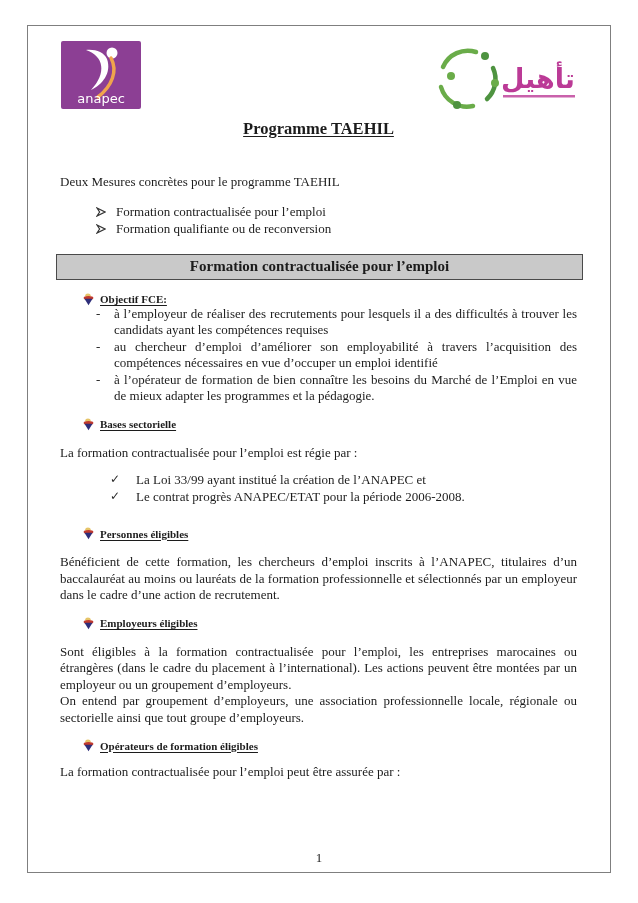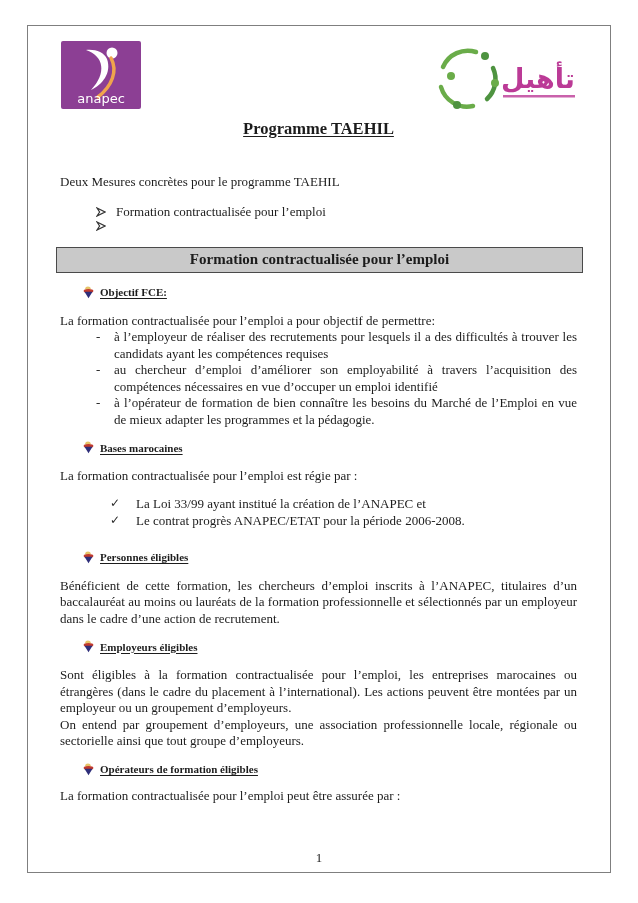--- a/index.html
+++ b/index.html
@@ -101,36 +101,36 @@
       <div class="arrow-item">
         <svg width="10" height="10" viewBox="0 0 10 10">
             <path d="M1 1 L9 5 L1 9 L3.6 5 Z" fill="none" stroke="#333" stroke-width="1.2"></path>
           </svg>
         <span>Formation contractualisée pour l’emploi</span>
       </div>
       <div class="arrow-item">
         <svg width="10" height="10" viewBox="0 0 10 10">
             <path d="M1 1 L9 5 L1 9 L3.6 5 Z" fill="none" stroke="#333" stroke-width="1.2"></path>
           </svg>
+        <span>Formation qualifiante ou de reconversion</span>
       </div>
     </div>
 
     <div class="banner">
       <span>Formation contractualisée pour l’emploi</span>
     </div>
 
     <div class="sec-heading">
       <svg class="hicon" viewBox="0 0 12 14">
         <ellipse cx="5.4" cy="2.6" rx="3" ry="2.1" fill="#e6c468"></ellipse>
         <ellipse cx="6" cy="5.4" rx="5.3" ry="2.1" fill="#c23a2e"></ellipse>
         <path d="M1.6 6.2 L10.4 6.2 L6 13.4 Z" fill="#2e2e7a"></path>
       </svg>
       <span class="htext">Objectif FCE:</span>
     </div>
-    <p class="para">La formation contractualisée pour l’emploi a pour objectif de permettre:</p>
     <div class="dash-list">
       <div class="dash-item">
         <span class="dash">-</span>
         <span>à l’employeur de réaliser des recrutements pour lesquels il a des difficultés à trouver les candidats ayant les compétences requises</span>
       </div>
       <div class="dash-item">
         <span class="dash">-</span>
         <span>au chercheur d’emploi d’améliorer son employabilité à travers l’acquisition des compétences nécessaires en vue d’occuper un emploi identifié</span>
       </div>
       <div class="dash-item">
@@ -138,21 +138,21 @@
         <span>à l’opérateur de formation de bien connaître les besoins du Marché de l’Emploi en vue de mieux adapter les programmes et la pédagogie.</span>
       </div>
     </div>
 
     <div class="sec-heading">
       <svg class="hicon" viewBox="0 0 12 14">
         <ellipse cx="5.4" cy="2.6" rx="3" ry="2.1" fill="#e6c468"></ellipse>
         <ellipse cx="6" cy="5.4" rx="5.3" ry="2.1" fill="#c23a2e"></ellipse>
         <path d="M1.6 6.2 L10.4 6.2 L6 13.4 Z" fill="#2e2e7a"></path>
       </svg>
-      <span class="htext">Bases marocaines</span>
+      <span class="htext">Bases sectorielle</span>
     </div>
     <p class="para">La formation contractualisée pour l’emploi est régie par :</p>
     <div class="check-list">
       <div class="check-item">
         <span class="chk">✓</span>
         <span>La Loi 33/99 ayant institué la création de l’ANAPEC et</span>
       </div>
       <div class="check-item">
         <span class="chk">✓</span>
         <span>Le contrat progrès ANAPEC/ETAT pour la période 2006-2008.</span>

